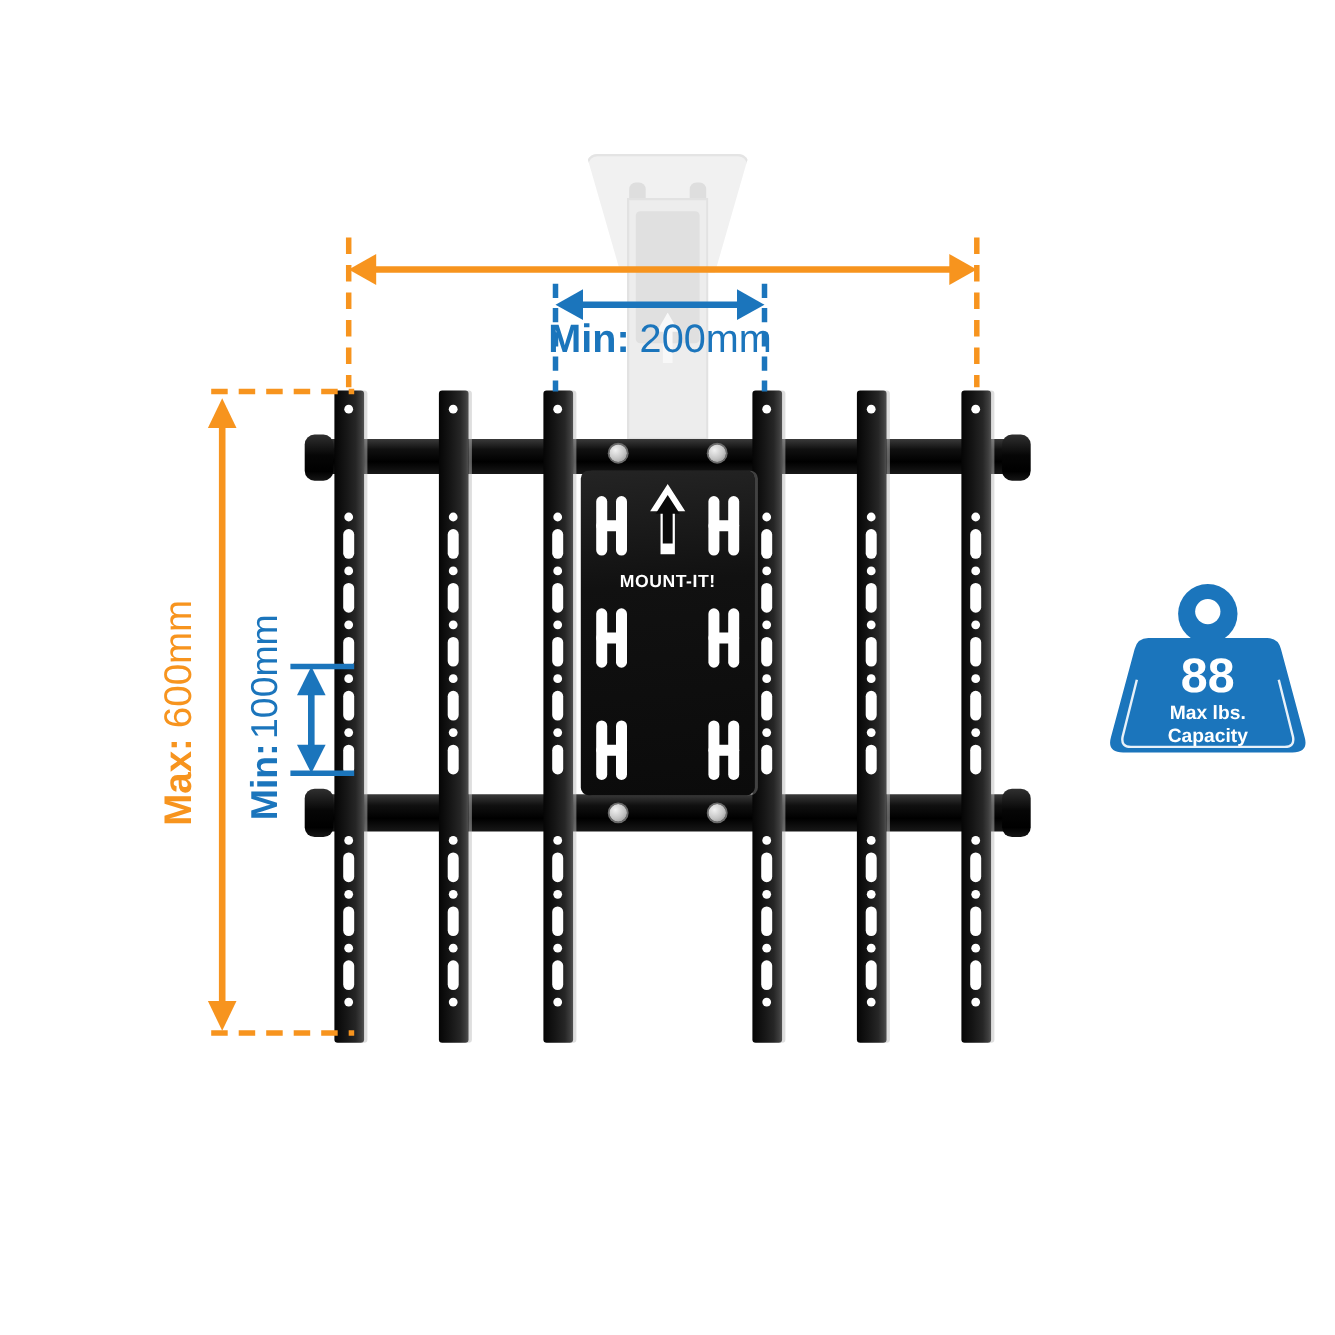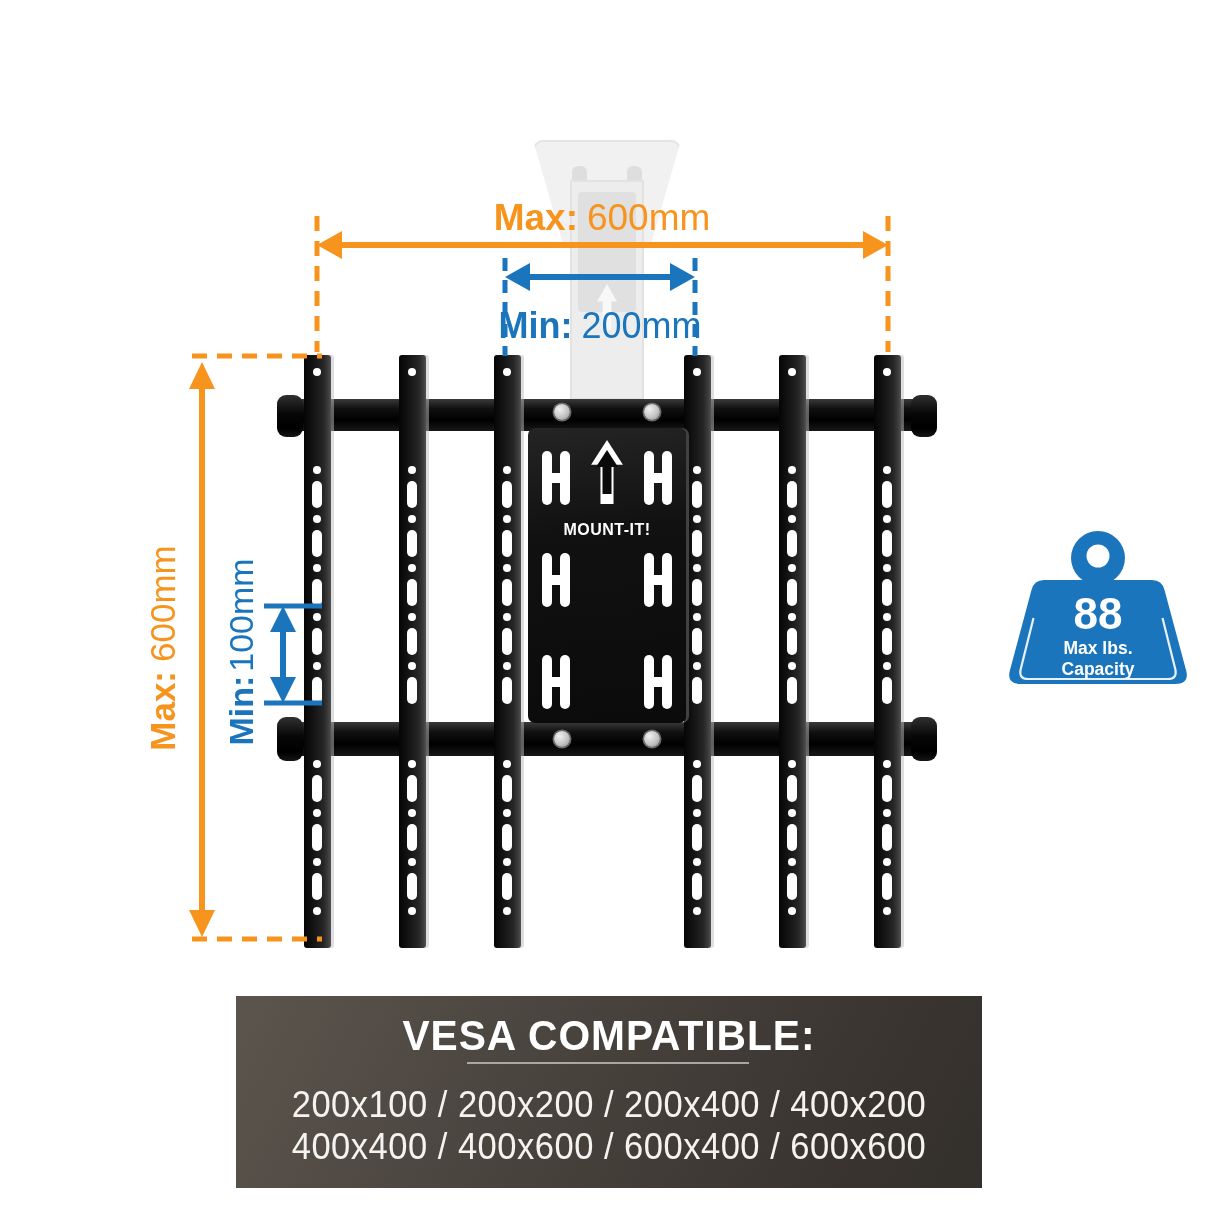--- a/index.html
+++ b/index.html
@@ -54,21 +54,21 @@
          background:radial-gradient(circle at 35% 32%,#f1f1f1,#c3c3c3 55%,#8d8d8d 95%);
          box-shadow:0 0 0 1.5px #6b6b6b;}
 
   
   .dims{position:absolute;left:0;top:0;z-index:6;pointer-events:none;}
   .dim-label{position:absolute;white-space:nowrap;z-index:7;}
   .dim-label .b{font-weight:700;}
   .dim-label .v{font-weight:400;margin-left:9px;}
   .dim-label.orange{color:#f7941e;} .dim-label.blue{color:#1b75bc;}
   .dim-label.h-max{left:602px;top:218px;font-size:37px;transform:translate(-50%,-50%);}
-  .dim-label.h-min{left:600px;top:326px;font-size:36px;transform:translate(-50%,-50%);}
+  .dim-label.h-min{left:600px;top:308px;font-size:36px;transform:translate(-50%,-50%);}
   .dim-label.v-max{left:163px;top:648px;font-size:35px;transform:translate(-50%,-50%) rotate(-90deg);}
   .dim-label.v-min{left:241px;top:652px;font-size:34px;transform:translate(-50%,-50%) rotate(-90deg);}
   .dim-label.v-min .v{margin-left:4px;}
 
   
   .weight{position:absolute;left:990px;top:528px;z-index:3;}
 
   
   .vesa{position:absolute;left:236px;top:996px;width:746px;height:192px;z-index:5;
         background:linear-gradient(118deg,#5b554e 0%,#4a443e 40%,#3a3531 78%,#332f2b 100%);}
@@ -282,43 +282,34 @@
 
     <g stroke="#1b75bc" fill="#1b75bc">
       <line x1="283" y1="630" x2="283" y2="679" stroke-width="6"></line>
       <polygon points="283,606 270,632 296,632" stroke="none"></polygon>
       <polygon points="283,703 270,677 296,677" stroke="none"></polygon>
       <line x1="264" y1="606" x2="322" y2="606" stroke-width="5"></line>
       <line x1="264" y1="703" x2="322" y2="703" stroke-width="5"></line>
     </g>
   </svg>
 
-  <div class="dim-label orange h-max">
-    <span class="b">Max:</span><span class="v">600mm</span>
-  </div>
   <div class="dim-label blue h-min">
     <span class="b">Min:</span><span class="v">200mm</span>
   </div>
   <div class="dim-label orange v-max">
     <span class="b">Max:</span><span class="v">600mm</span>
   </div>
   <div class="dim-label blue v-min">
     <span class="b">Min:</span><span class="v">100mm</span>
   </div>
 
   <svg class="weight" width="216" height="166" viewBox="0 0 216 166">
     <circle cx="108" cy="30" r="27" fill="#1b75bc"></circle>
     <circle cx="108" cy="28" r="11.5" fill="#fff"></circle>
     <path d="M54 52 L162 52 Q172 52 174.5 62 L196 142 Q200 156 185 156 L31 156 Q16 156 20 142 L41.5 62 Q44 52 54 52 Z" fill="#1b75bc"></path>
     <path d="M43.5 90 L30.5 142 Q29 151 38 151 L178 151 Q187 151 185.5 142 L172.5 90" fill="none" stroke="#fff" stroke-width="2.2" stroke-linejoin="round" opacity=".9"></path>
     <text x="108" y="101" text-anchor="middle" fill="#fff" font-size="44" font-weight="bold" font-family="Liberation Sans, sans-serif">88</text>
     <text x="108" y="126" text-anchor="middle" fill="#fff" font-size="17.5" font-weight="bold" font-family="Liberation Sans, sans-serif">Max lbs.</text>
     <text x="108" y="147" text-anchor="middle" fill="#fff" font-size="17.5" font-weight="bold" font-family="Liberation Sans, sans-serif">Capacity</text>
   </svg>
 
-  <section class="vesa">
-    <div class="title">VESA COMPATIBLE:</div>
-    <div class="rule"></div>
-    <div class="row r1">200x100 / 200x200 / 200x400 / 400x200</div>
-    <div class="row r2">400x400 / 400x600 / 600x400 / 600x600</div>
-  </section>
 
 </div>
 
 </body></html>

